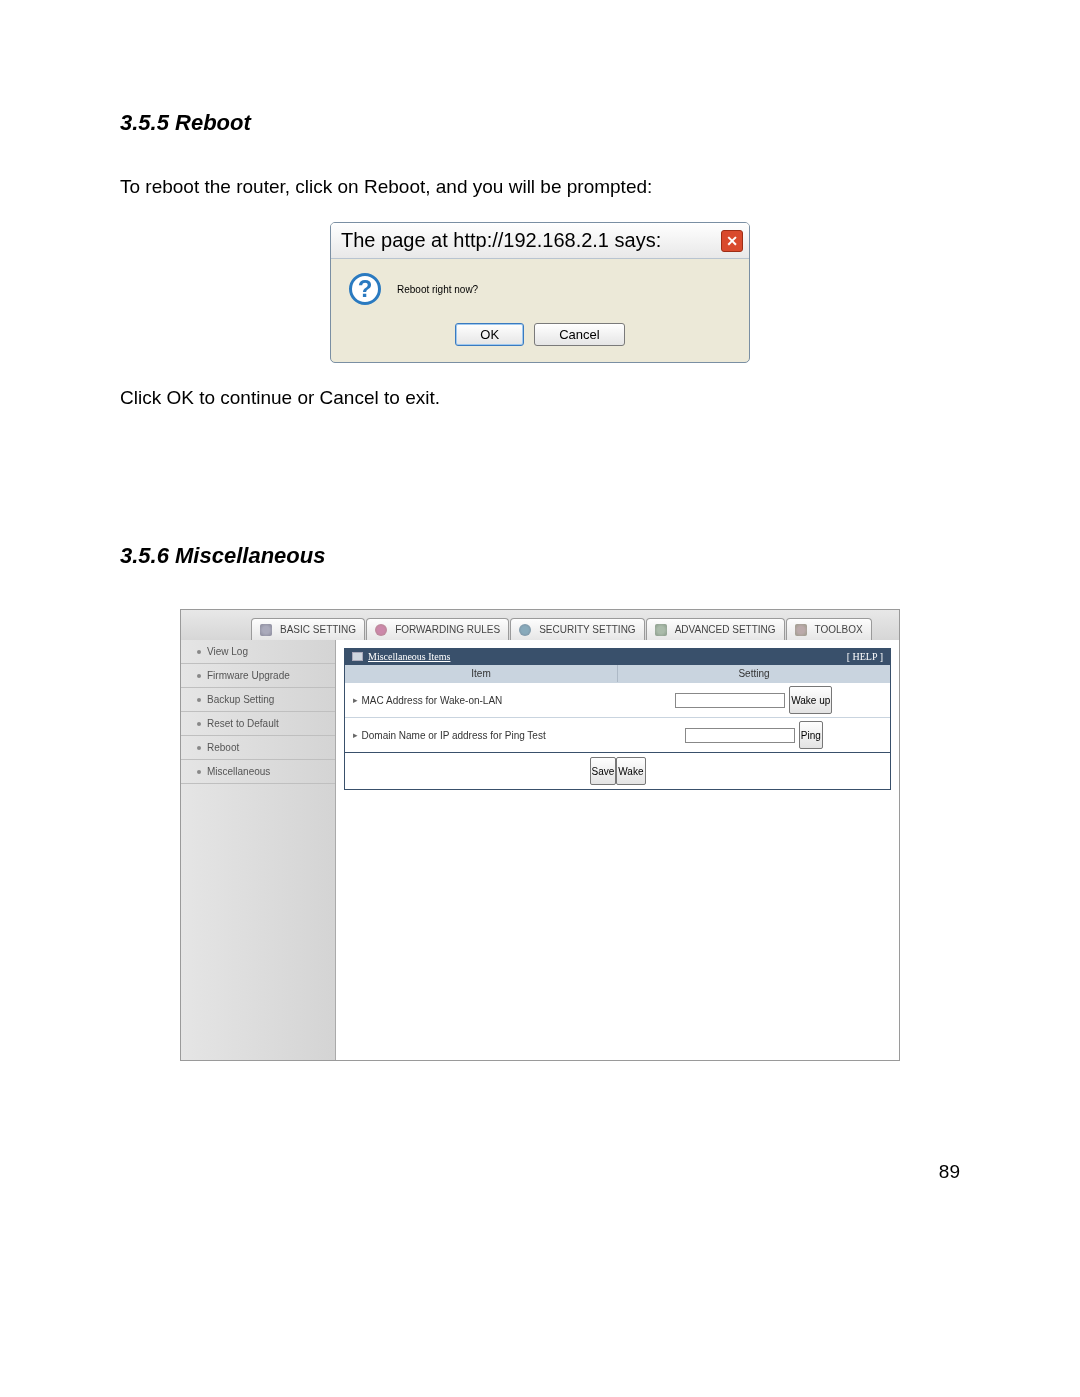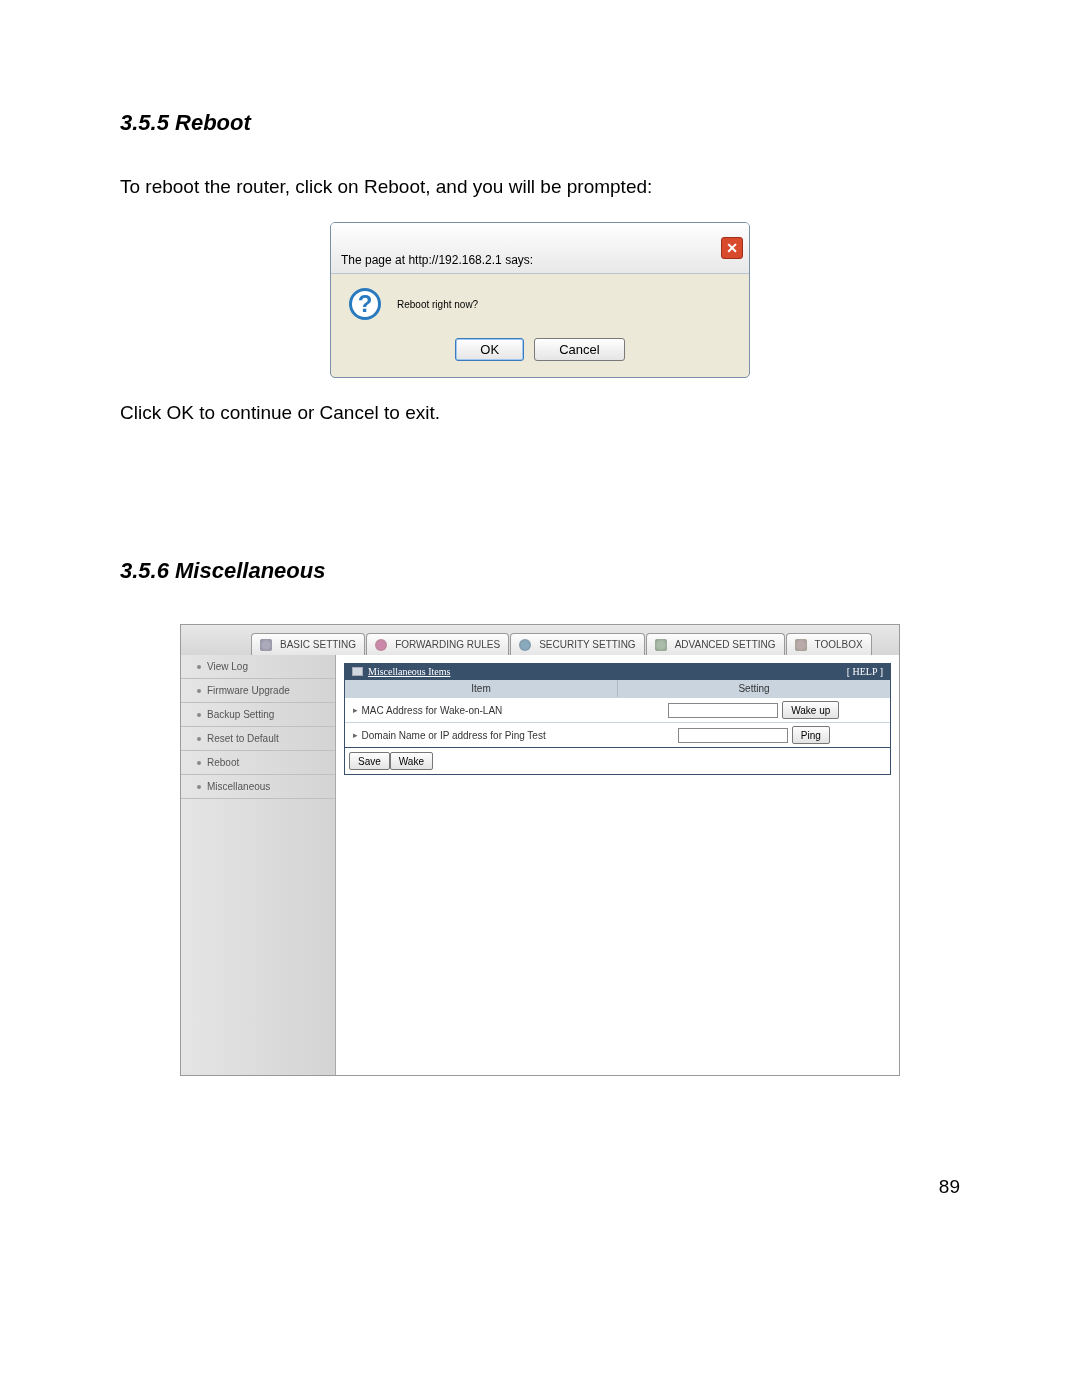--- a/index.html
+++ b/index.html
@@ -47,22 +47,21 @@
   .dialog-title {
     background: linear-gradient(to bottom, #fff, #e8e8e8);
     color: #000;
     padding: 6px 6px 6px 10px;
     display: flex;
     align-items: center;
     justify-content: space-between;
     border-bottom: 1px solid #b8c4d0;
   }
   .dialog-title-text {
-    font-size: 12px;
-    margin-top: 24px;
+    font-size: 20px;
   }
   .close-x {
     width: 22px; height: 22px;
     background: #d94a2d;
     border: 1px solid #9e2e16;
     border-radius: 3px;
     color: #fff;
     text-align: center;
     line-height: 20px;
     font-weight: bold;
@@ -252,32 +251,33 @@
     gap: 4px;
   }
   .tiny-input {
     height: 15px;
     border: 1px solid #888;
     font-size: 10px;
     width: 110px;
   }
   .tiny-btn {
     font-size: 10px;
-    padding: 0 8px;
-    height: 18px;
+    padding: 0 1px;
+    height: 28px;
     background: linear-gradient(to bottom,#fefefe,#e3e3e3);
     border: 1px solid #777;
     border-radius: 2px;
     cursor: pointer;
   }
   .panel-footer {
     border: 1px solid #39506b;
     border-top: none;
     padding: 4px;
     display: flex;
+    justify-content: center;
     gap: 0;
     background: #fff;
   }
 </style>
 </head>
 <body>
 
 <div class="page">
 
   <h3 class="heading">3.5.5 Reboot</h3>

